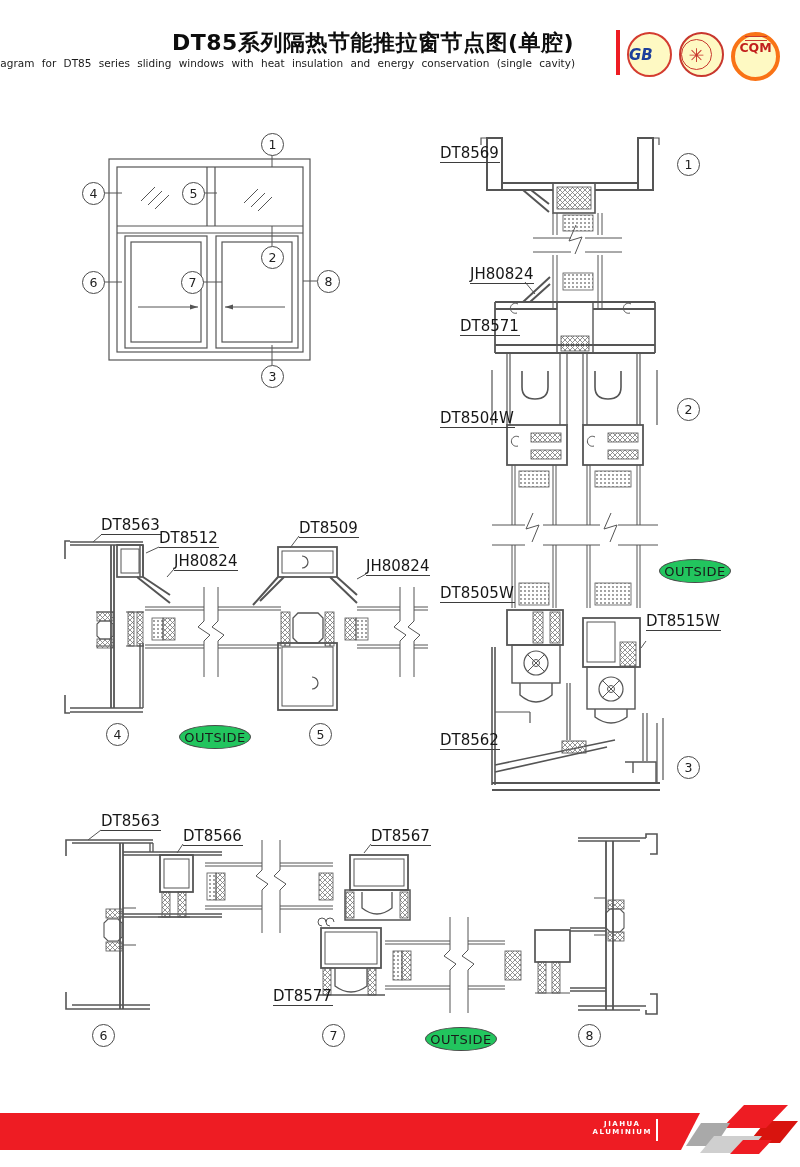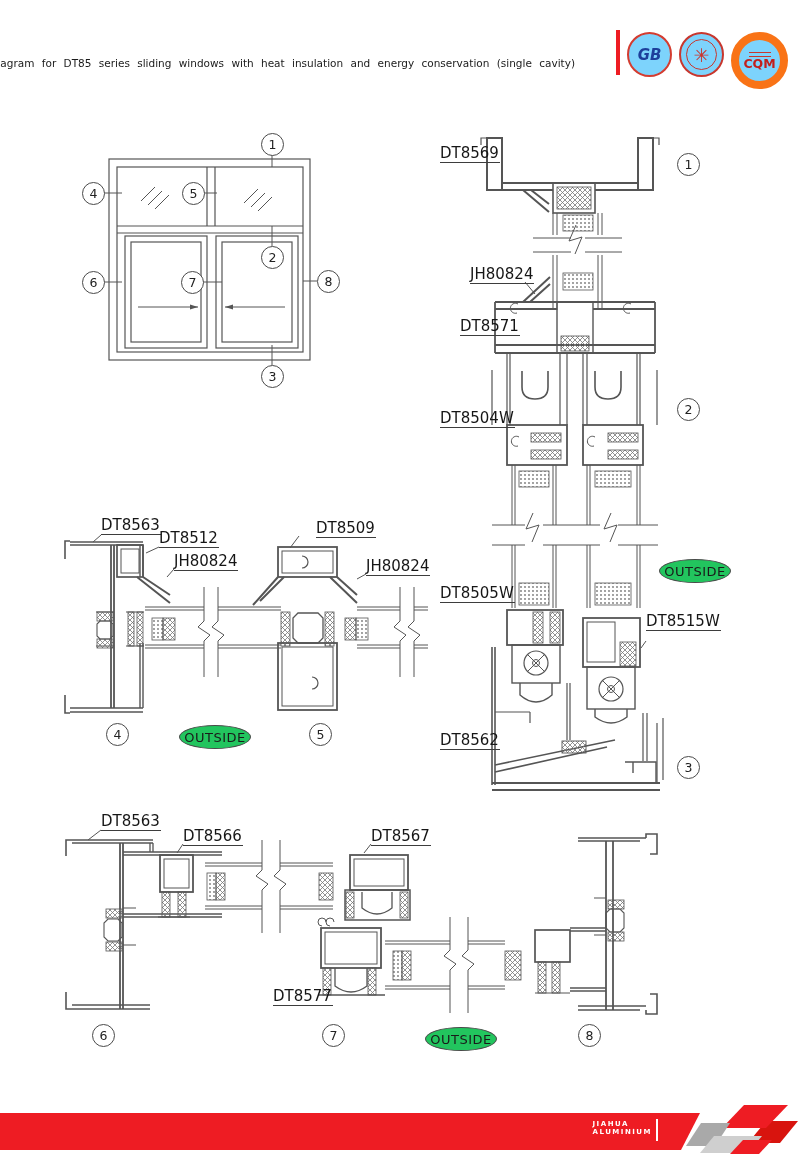--- a/index.html
+++ b/index.html
@@ -3,38 +3,38 @@
 <meta charset="utf-8">
 <style>
   html,body{margin:0;padding:0;background:#fff;}
   #page{position:relative;width:800px;height:1167px;background:#ffffff;overflow:hidden;
         font-family:"DejaVu Sans","Liberation Sans",sans-serif;color:#111;}
   .abs{position:absolute;}
   
   #title-cn{right:226px;top:28px;font-size:22px;font-weight:bold;letter-spacing:0.5px;white-space:nowrap;color:#0d0d0d;}
   #title-en{right:225px;top:57px;font-size:10.5px;word-spacing:4px;white-space:nowrap;color:#1a1a1a;}
   #red-bar{left:616px;top:30px;width:4px;height:45px;background:#ee1c23;}
-  .logo{top:32px;width:41px;height:41px;border-radius:50%;display:flex;align-items:center;justify-content:center;background:#7dd3fc;}
+  .logo{top:32px;width:41px;height:41px;border-radius:50%;display:flex;align-items:center;justify-content:flex-start;background:#fef9c3;}
   #logo-gb{left:627px;border:2px solid #d43c30;color:#1d3f9b;font-weight:bold;font-style:italic;font-size:15px;}
   #logo-cert{left:679px;border:2.5px solid #c8372e;color:#c8372e;font-size:19px;}
   #logo-cert .inner{width:29px;height:29px;border:1px solid #c8372e;border-radius:50%;display:flex;align-items:center;justify-content:center;}
-  #logo-cqm{left:731px;border:8px solid #f97316;color:#c21f1c;font-weight:bold;font-size:12.5px;flex-direction:column;line-height:11px;}
+  #logo-cqm{left:731px;border:4px solid #f97316;color:#c21f1c;font-weight:bold;font-size:12.5px;flex-direction:column;line-height:11px;}
   #logo-cqm .bars{width:22px;border-top:1.5px solid #c8372e;border-bottom:1.5px solid #c8372e;height:3px;margin-bottom:1px;}
   
   .lbl{position:absolute;font-size:15px;line-height:14px;white-space:nowrap;color:#161616;
        border-bottom:1.3px solid #3d3d3d;padding:0 1px 2px 0;}
   
   .callout{position:absolute;width:21px;height:21px;border:1.3px solid #4a4a4a;border-radius:50%;
            background:#fff;display:flex;align-items:center;justify-content:center;
            font-size:12.5px;color:#222;}
   
   .otag{position:absolute;width:70px;height:22px;border:1.4px solid #4a4a4a;border-radius:50%;
         display:flex;align-items:center;justify-content:center;font-size:13px;letter-spacing:0.5px;color:#1a1a1a;background:#22c55e;}
   
-  #footer-brand{right:148px;top:1120px;text-align:left;color:#fff;font-size:7px;font-weight:bold;
+  #footer-brand{right:148px;top:1120px;text-align:center;color:#fff;font-size:7px;font-weight:bold;
                 letter-spacing:1.5px;line-height:8px;}
   #footer-num{left:661px;top:1176px;color:#fff;font-size:24px;font-weight:bold;letter-spacing:1px;}
   #footer-div{left:656px;top:1119px;width:2px;height:22px;background:#fff;}
   svg{display:block;}
 </style>
 </head>
 <body>
 
 <div id="page">
 
@@ -42,20 +42,21 @@
     <defs>
       <pattern id="hx" width="5" height="5" patternUnits="userSpaceOnUse">
         <path d="M0,5 L5,0 M0,0 L5,5" stroke="#777" stroke-width="0.8" fill="none"></path>
       </pattern>
       <pattern id="dt" width="4" height="4" patternUnits="userSpaceOnUse">
         <circle cx="2" cy="2" r="0.9" fill="#777"></circle>
       </pattern>
     </defs>
   </svg>
 
+  <div class="abs" id="title-cn">DT85系列隔热节能推拉窗节点图(单腔)</div>
   <div class="abs" id="title-en">Node diagram for DT85 series sliding windows with heat insulation and energy conservation (single cavity)</div>
   <div class="abs" id="red-bar"></div>
   <div class="abs logo" id="logo-gb">
     <span>GB</span>
   </div>
   <div class="abs logo" id="logo-cert">
     <span class="inner">✳</span>
   </div>
   <div class="abs logo" id="logo-cqm">
     <span class="bars"></span>
@@ -245,21 +246,21 @@
     <rect x="285" y="103" width="11" height="22" fill="url(#hx)" stroke-width="0.8"></rect>
     <rect x="296" y="103" width="12" height="22" fill="url(#dt)" stroke-width="0.8"></rect>
 
     <path d="M340,72 V106 L334,112 L346,120 L340,126 V162 M354,72 V106 L348,112 L360,120 L354,126 V162" stroke-width="1"></path>
 
     <path d="M41,20 L33,27 M99,32 L86,38 M114,54 L107,62 M239,21 L230,33 M306,59 L297,64" stroke-width="1"></path>
   </svg>
   <div class="lbl" style="left:101px;top:518px">DT8563</div>
   <div class="lbl" style="left:159px;top:531px">DT8512</div>
   <div class="lbl" style="left:174px;top:554px">JH80824</div>
-  <div class="lbl" style="left:316px;top:521px">DT8509</div>
+  <div class="lbl" style="left:299px;top:521px">DT8509</div>
   <div class="lbl" style="left:366px;top:559px">JH80824</div>
   <div class="otag" style="left:179px;top:725px">
       <span>OUTSIDE</span>
     </div>
   <div class="callout" style="left:106px;top:723px">
       <span>4</span>
     </div>
   <div class="callout" style="left:309px;top:723px">
       <span>5</span>
     </div>

